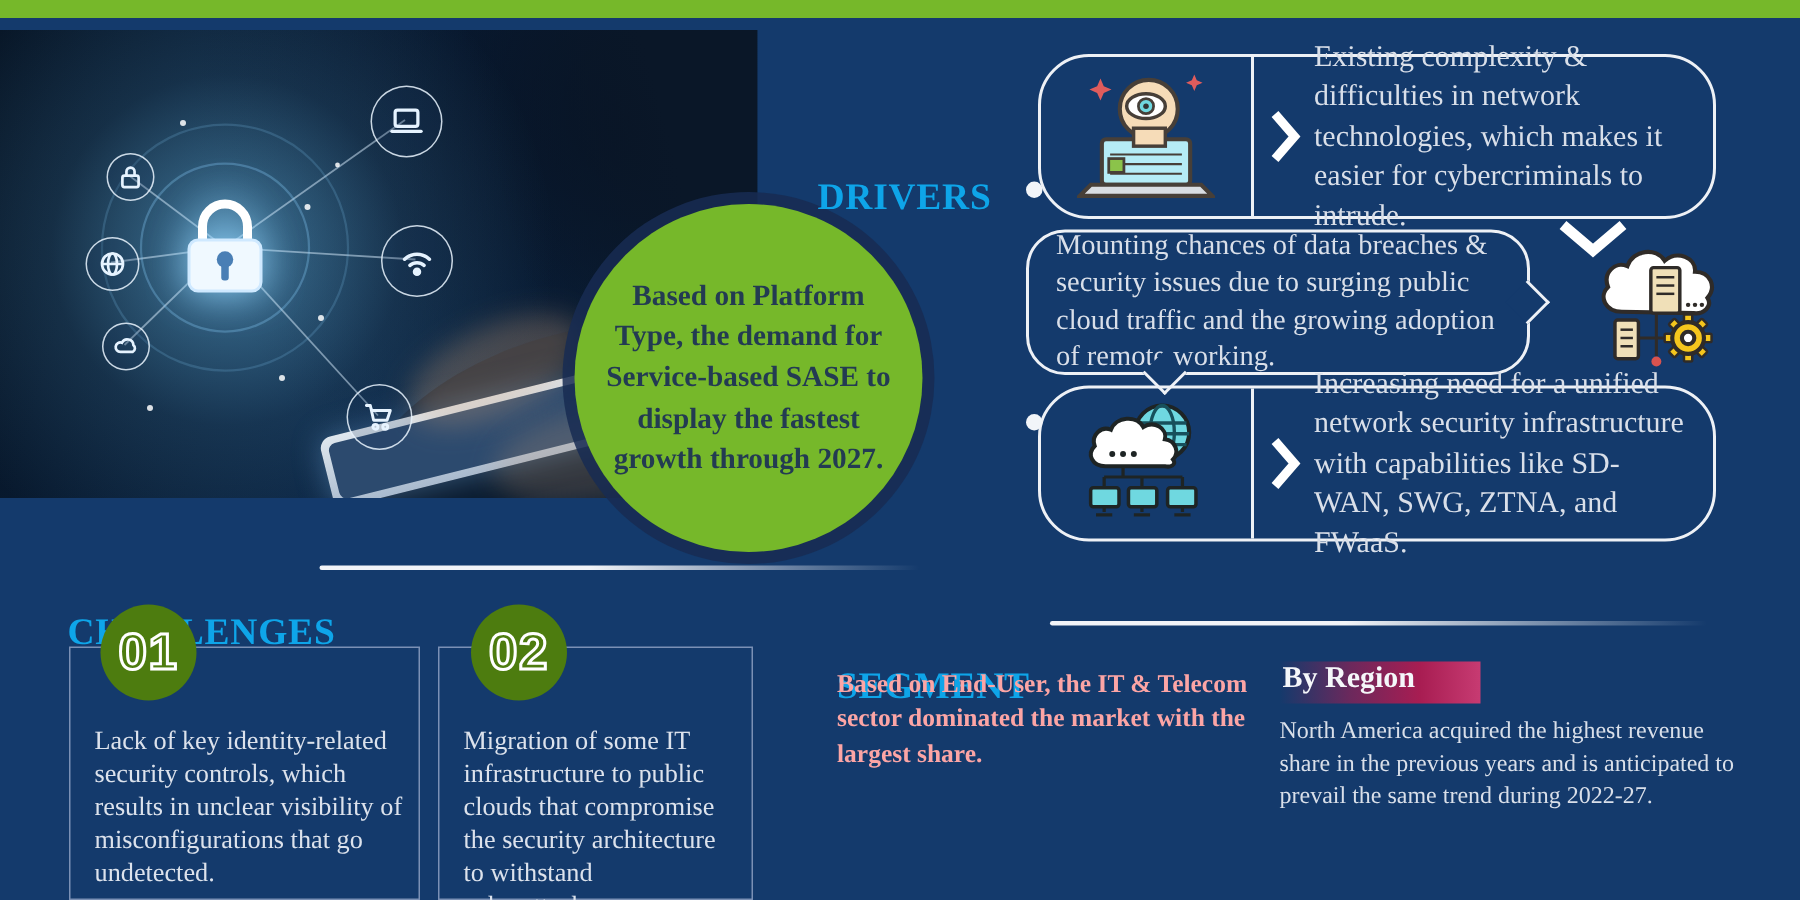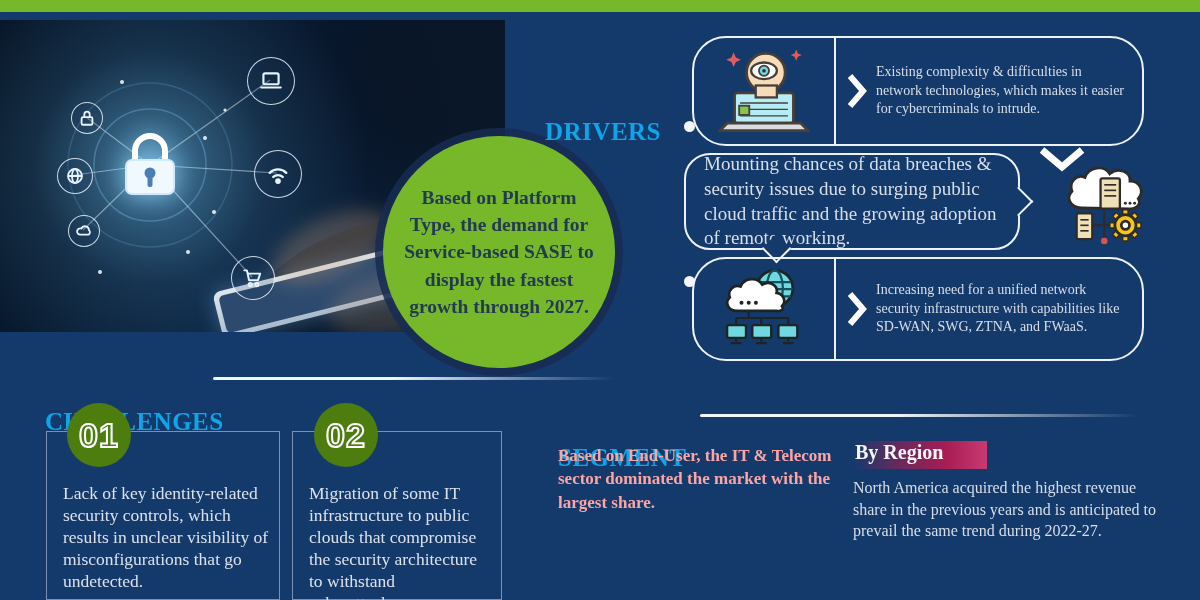--- a/index.html
+++ b/index.html
@@ -48,21 +48,21 @@
   .h-label{position:absolute;font-weight:bold;font-size:25px;letter-spacing:.5px;color:#0ea5e9;margin-top:44px;}
   .rule{position:absolute;height:3px;border-radius:2px;
     background:linear-gradient(90deg,#f2f4f8 0%,#f2f4f8 45%,rgba(242,244,248,0) 100%);}
 
   
   .bubble{position:absolute;border:2px solid #eef1f6;border-radius:34px;display:flex;box-sizing:border-box;}
   .bubble .iconwrap{width:140px;display:flex;align-items:center;justify-content:center;
     border-right:2px solid #eef1f6;}
   .bubble .arrowwrap{display:flex;align-items:center;padding:0 4px 0 10px;}
   .bubble .btxt{flex:1;display:flex;align-items:center;padding:4px 14px 4px 4px;
-    font-size:14px;line-height:1.32;color:#d9dfe9;}
+    font-size:20px;line-height:1.32;color:#d9dfe9;}
   .bubble2{border-radius:26px;align-items:center;padding:8px 18px;}
   .bubble2 .btxt2{font-size:19px;line-height:1.3;color:#d9dfe9;}
   .notch-right{position:absolute;right:-11px;top:36px;width:19px;height:19px;background:#143a6c;
     border-top:2px solid #eef1f6;border-right:2px solid #eef1f6;transform:rotate(45deg);}
   .notch-bottom{position:absolute;left:80px;bottom:-11px;width:19px;height:19px;background:#143a6c;
     border-right:2px solid #eef1f6;border-bottom:2px solid #eef1f6;transform:rotate(45deg);}
   .cdot{position:absolute;width:11px;height:11px;border-radius:50%;background:#f2f5f9;}
   .free-icon{position:absolute;}
 
   

